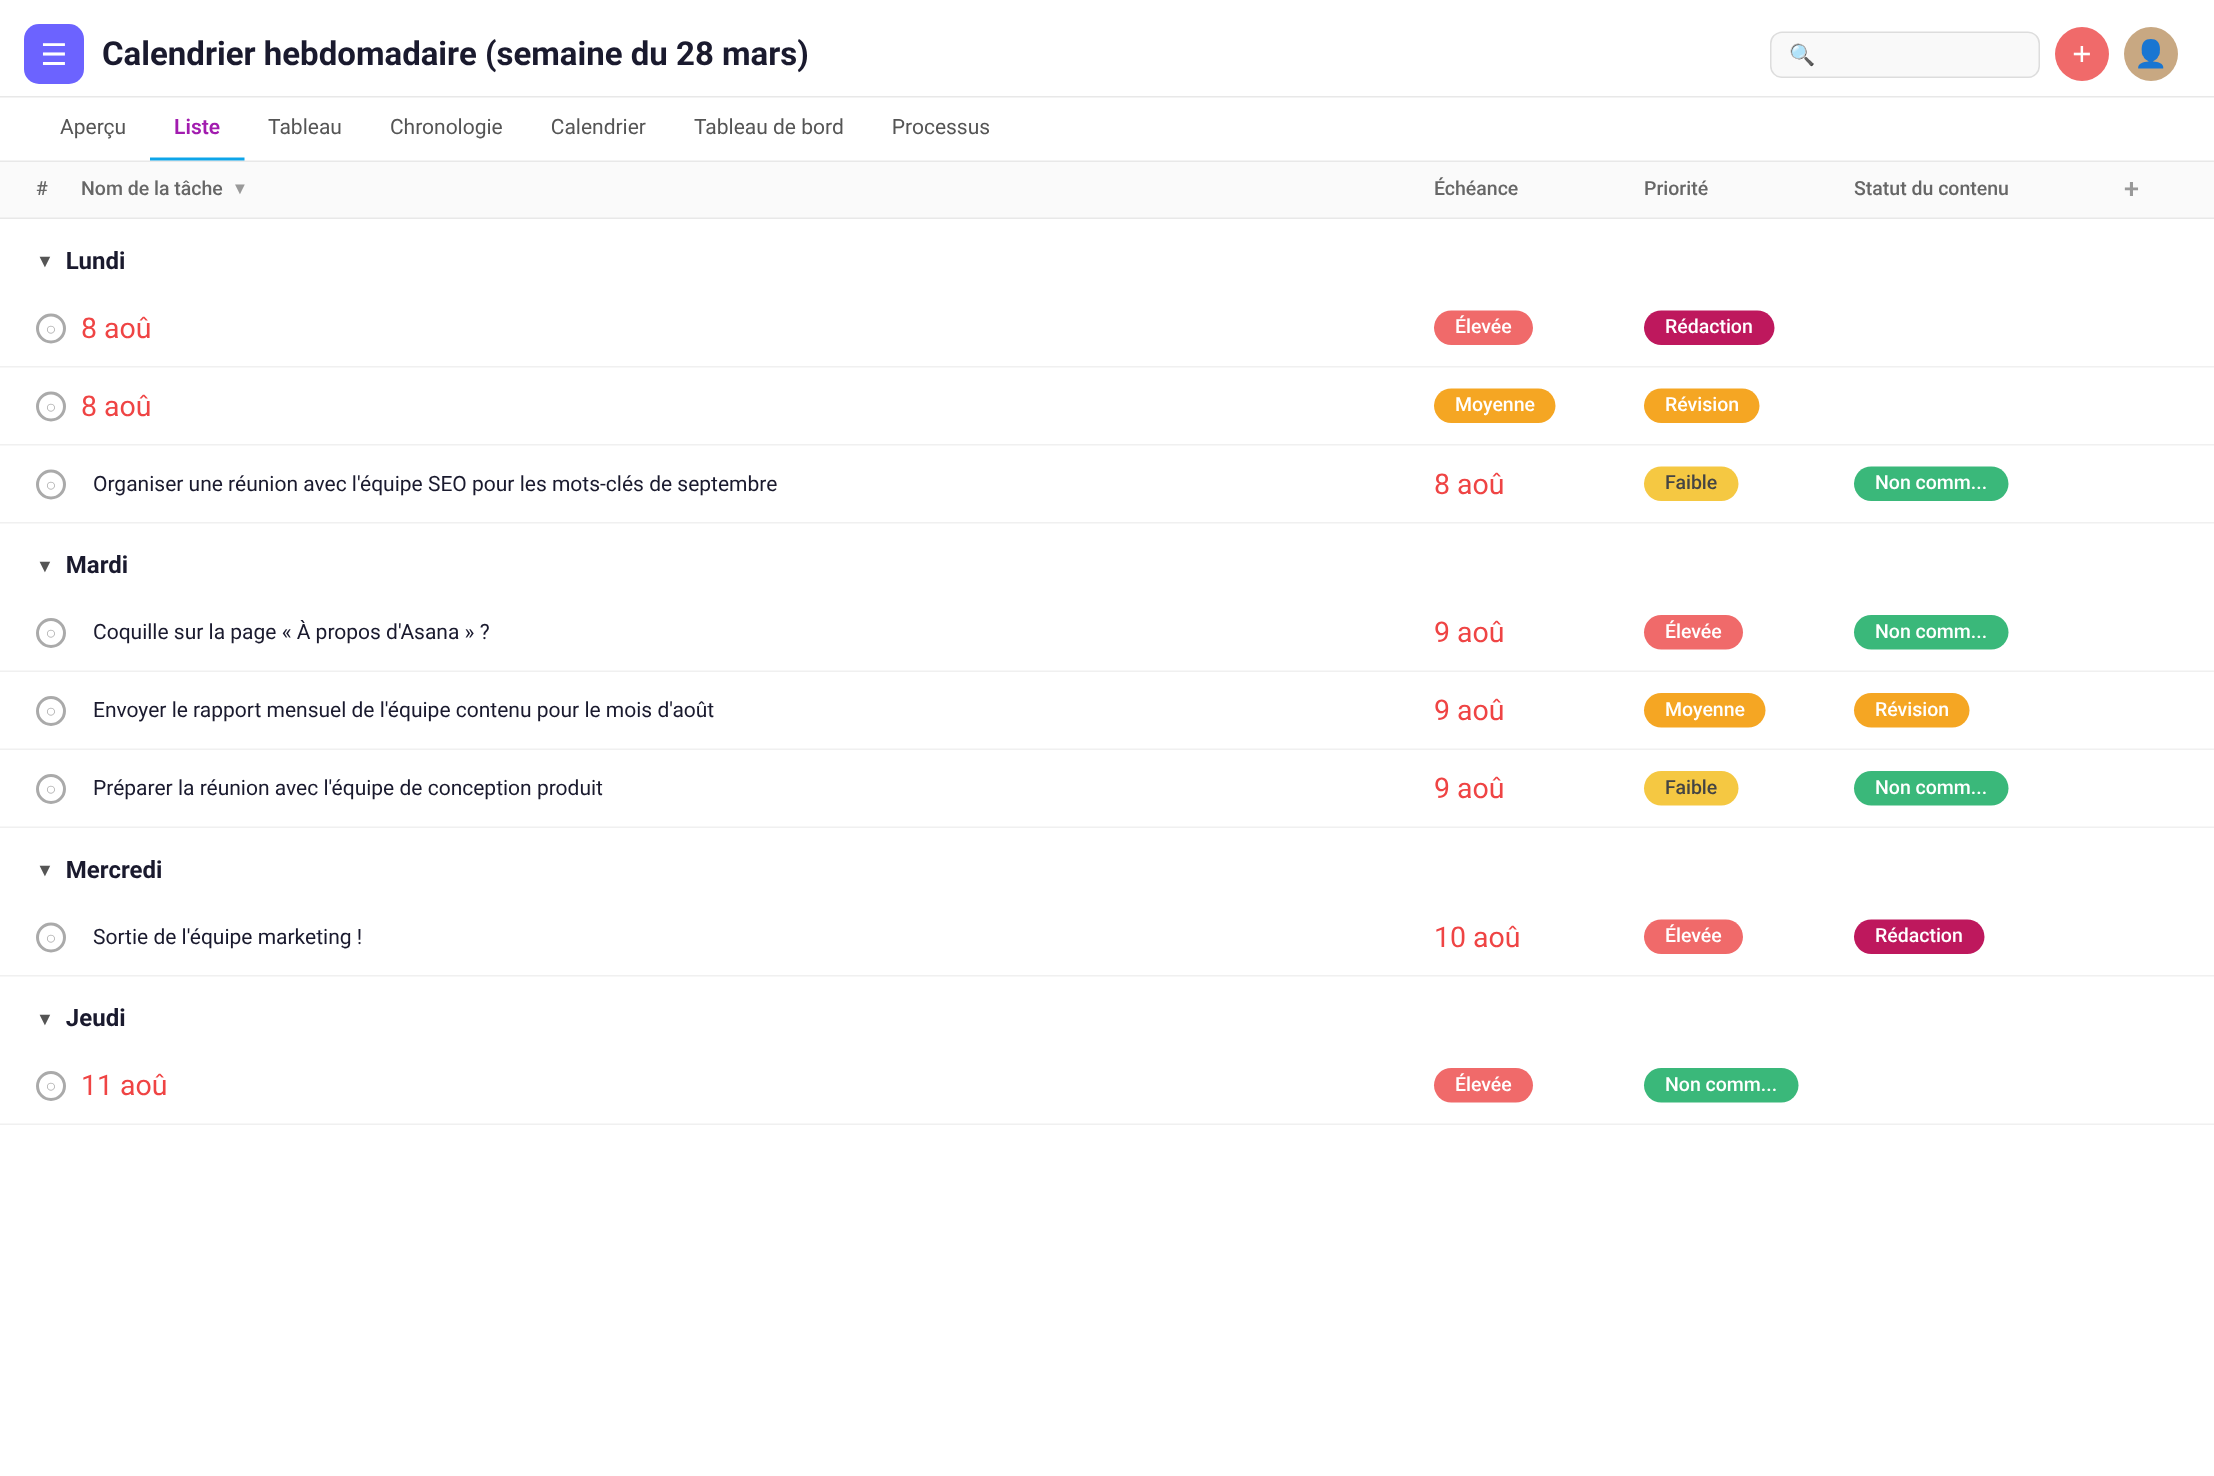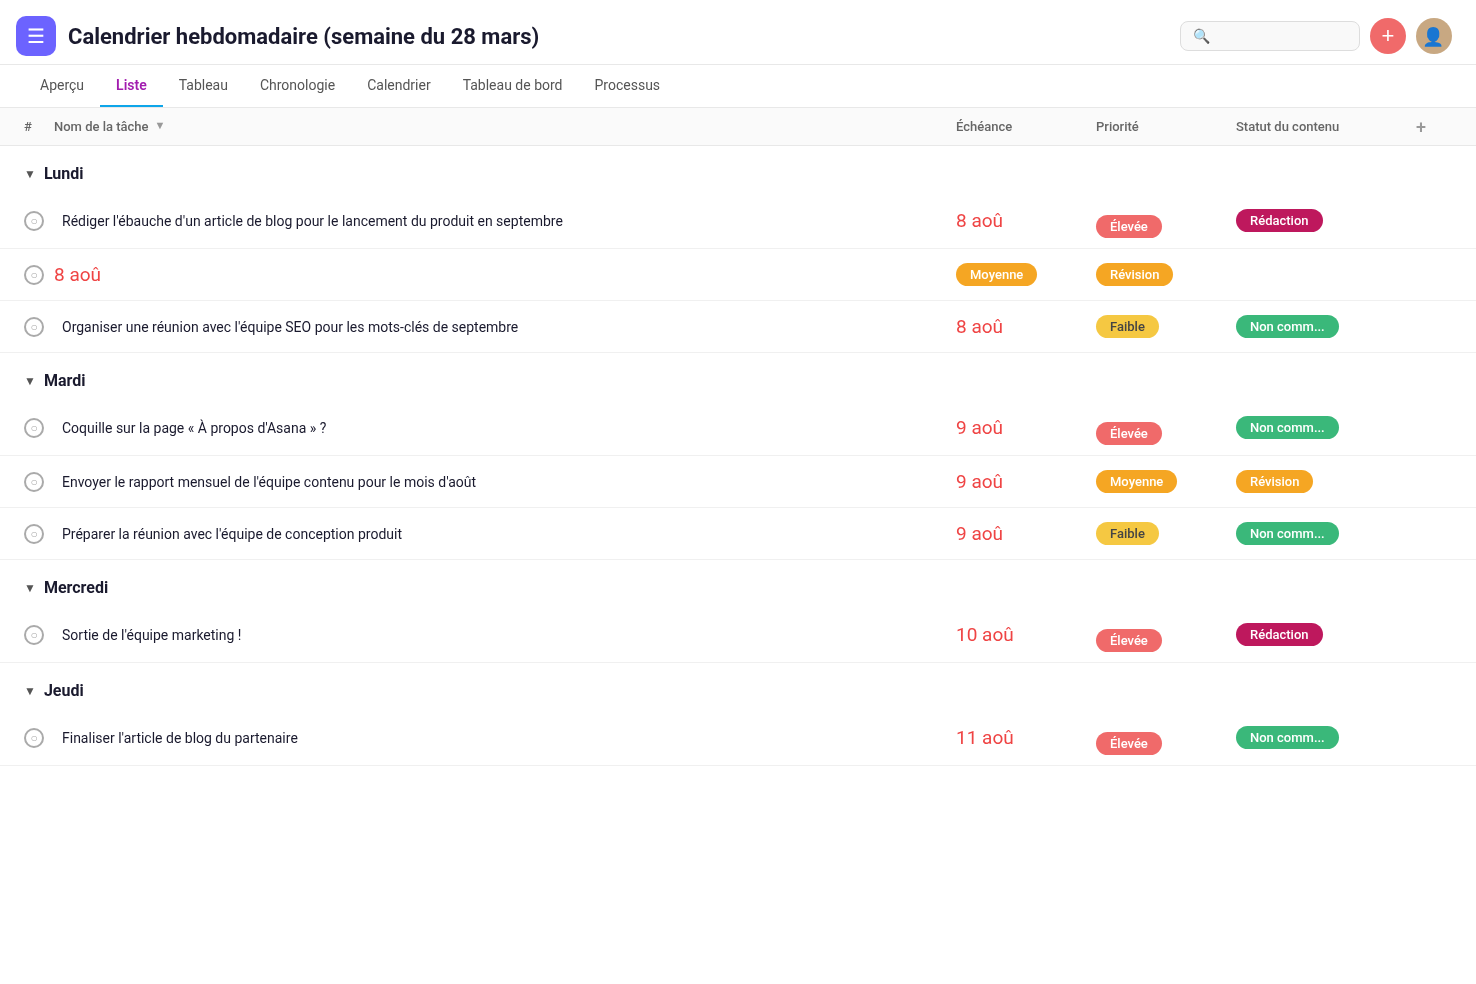--- a/index.html
+++ b/index.html
@@ -134,21 +134,21 @@
     }
 
     .badge {
       display: inline-block;
       padding: 4px 14px;
       border-radius: 20px;
       font-size: 13px;
       font-weight: 500;
       text-align: center;
     }
-    .badge-elevee { background: #f06a6a; color: white; margin-top: 12px; }
+    .badge-elevee { background: #f06a6a; color: white; }
     .badge-moyenne { background: #f5a623; color: white; }
     .badge-faible { background: #f5c842; color: #444; }
     .badge-redaction { background: #be185d; color: white; }
     .badge-revision { background: #f5a623; color: white; }
     .badge-noncomm { background: #3ab87a; color: white; }
 
     .add-col { color: #999; font-size: 18px; cursor: pointer; }
   </style>
 </head>
 <body>
@@ -189,21 +189,20 @@
   <span class="add-col">+</span>
 </div>
 
 <div id="sections-container">
     <div class="section-header">
     <span class="section-chevron">▼</span>
     <span>Lundi</span>
   </div>
     <div class="task-row">
       <div class="task-check">○</div>
-      <span class="task-name">Rédiger l'ébauche d'un article de blog pour le lancement du produit en septembre</span>
       <span class="task-date">8 aoû</span>
       <div><span class="badge badge-elevee">Élevée</span></div>
       <div><span class="badge badge-redaction">Rédaction</span></div>
       <span></span>
     </div>
     <div class="task-row">
       <div class="task-check">○</div>
       <span class="task-date">8 aoû</span>
       <div><span class="badge badge-moyenne">Moyenne</span></div>
       <div><span class="badge badge-revision">Révision</span></div>
@@ -256,19 +255,18 @@
       <div><span class="badge badge-elevee">Élevée</span></div>
       <div><span class="badge badge-redaction">Rédaction</span></div>
       <span></span>
     </div>
     <div class="section-header">
     <span class="section-chevron">▼</span>
     <span>Jeudi</span>
   </div>
     <div class="task-row">
       <div class="task-check">○</div>
-      <span class="task-name">Finaliser l'article de blog du partenaire</span>
       <span class="task-date">11 aoû</span>
       <div><span class="badge badge-elevee">Élevée</span></div>
       <div><span class="badge badge-noncomm">Non comm...</span></div>
       <span></span>
     </div>
   </div>
 
 </body></html>

